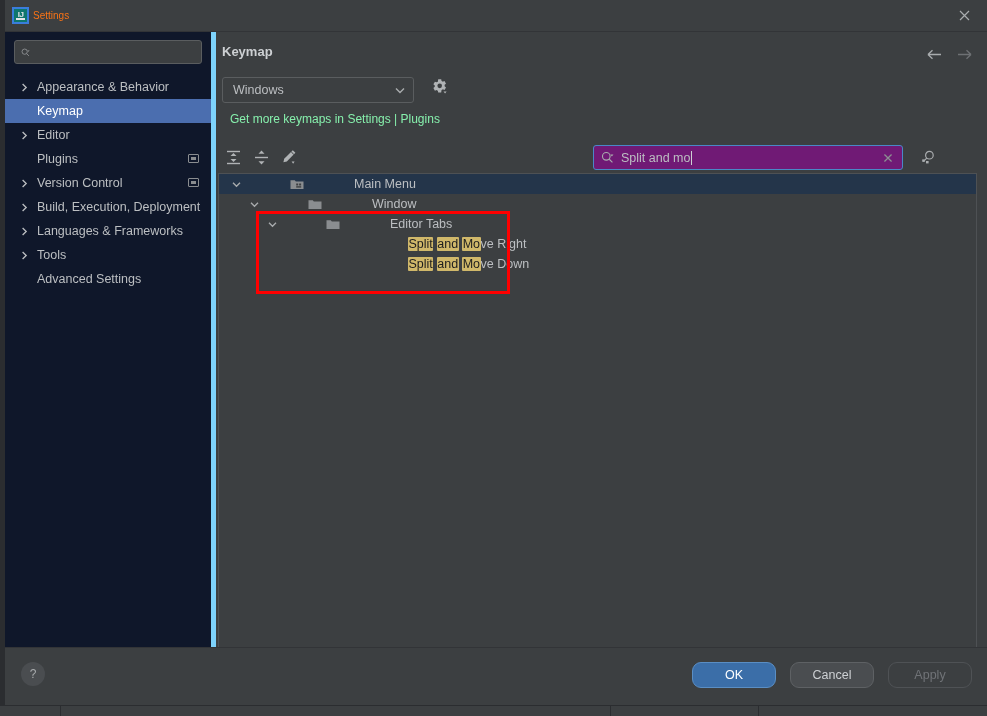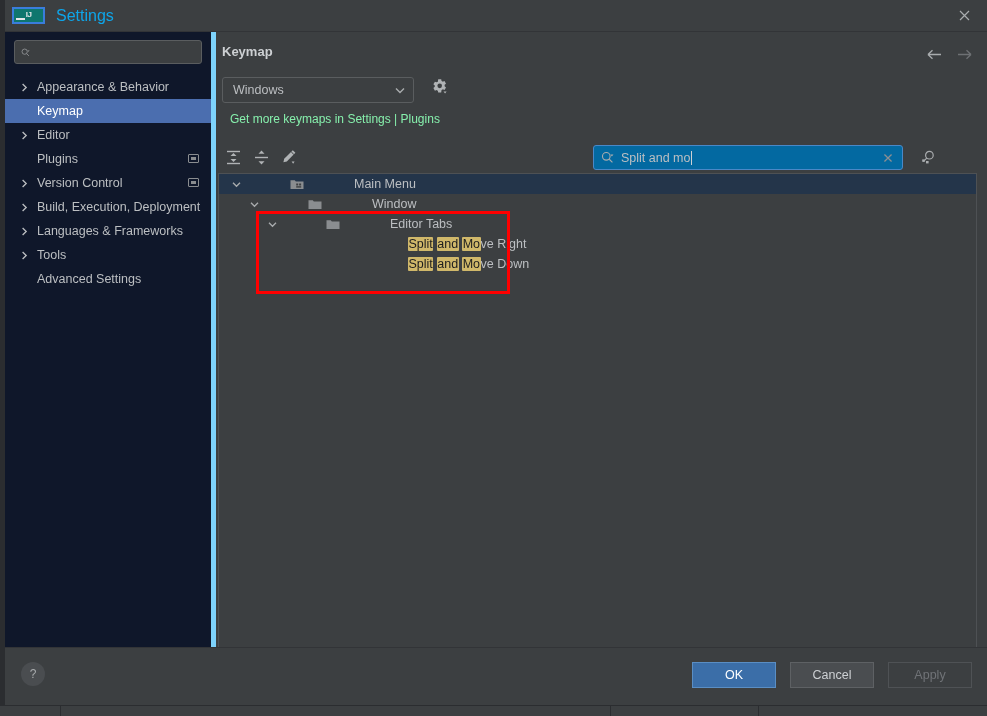--- a/index.html
+++ b/index.html
@@ -43,40 +43,40 @@
 
   
   .titlebar {
     position: relative;
     height: 31px; flex: 0 0 31px;
     background: #3c3f41;
     display: flex; align-items: center;
     border-bottom: 1px solid #323437;
   }
   .ij-logo {
-    margin-left: 7px; width: 33px; height: 17px;
+    margin-left: 7px; width: 17px; height: 17px;
     border: 2px solid #3a7ddc;
     background: #0f766e;
     position: relative;
     box-sizing: border-box;
     display: flex; align-items: center; justify-content: center;
   }
   .ij-logo .txt {
     color: #e3e5e8; font-size: 8px; font-weight: bold; line-height: 8px;
     letter-spacing: -0.5px;
     margin-bottom: 2px;
     font-family: "Liberation Sans", sans-serif;
   }
   .ij-logo .bar {
     position: absolute; left: 2px; bottom: 2px; width: 9px; height: 2px;
     background: #e3e5e8;
   }
   .title-text {
-    margin-left: 11px;
-    color: #0ea5e9; font-size: 16px;
+    margin-left: 4px;
+    color: #f97316; font-size: 10px;
   }
   .win-close {
     position: absolute; right: 0; top: 0;
     width: 46px; height: 31px;
     display: flex; align-items: center; justify-content: center;
     cursor: default;
   }
   .win-close svg { display:block; }
 
   
@@ -183,21 +183,21 @@
     position: absolute; left: 2px; top: 110px; right: 2px;
     height: 30px; display: flex; align-items: center;
   }
   .tb-btn {
     width: 26px; height: 26px; margin-left: 2px;
     display:flex; align-items:center; justify-content:center; cursor: default;
   }
   .search-wrap {
     position: absolute; left: 375px; top: 3px;
     width: 310px; height: 25px;
-    background: #0369a1;
+    background: #701a75;
     border: 1px solid #4a88c7; border-radius: 3px;
     display: flex; align-items: center; box-sizing: border-box;
     padding: 0 4px 0 7px;
   }
   .search-wrap .val {
     flex: 1; margin-left: 7px; color: #bcbfc2; font-size: 12.5px;
     white-space: nowrap; overflow: hidden; position: relative;
   }
   .caret {
     display: inline-block; width: 1px; height: 14px; background: #cdd0d3;
@@ -250,21 +250,21 @@
     background: #4a4d50;
     display: flex; align-items: center; justify-content: center;
     color: #a8abad; font-size: 12px; cursor: default;
   }
   .btn-row {
     position: absolute; right: 15px; top: 14px;
     display: flex; gap: 14px;
   }
   .btn {
     width: 84px; height: 26px;
-    border-radius: 0; box-sizing: border-box;
+    border-radius: 9px; box-sizing: border-box;
     display: flex; align-items: center; justify-content: center;
     font-size: 12.5px; cursor: default;
   }
   .btn.primary { background: #3b6ea8; border: 1px solid #5a8ec4; color: #ffffff; }
   .btn.normal  { background: #4a4d50; border: 1px solid #5e6164; color: #cdd0d3; }
   .btn.disabled{ background: #3c3f41; border: 1px solid #4f5255; color: #707377; }
 </style>
 </head>
 <body>
 

